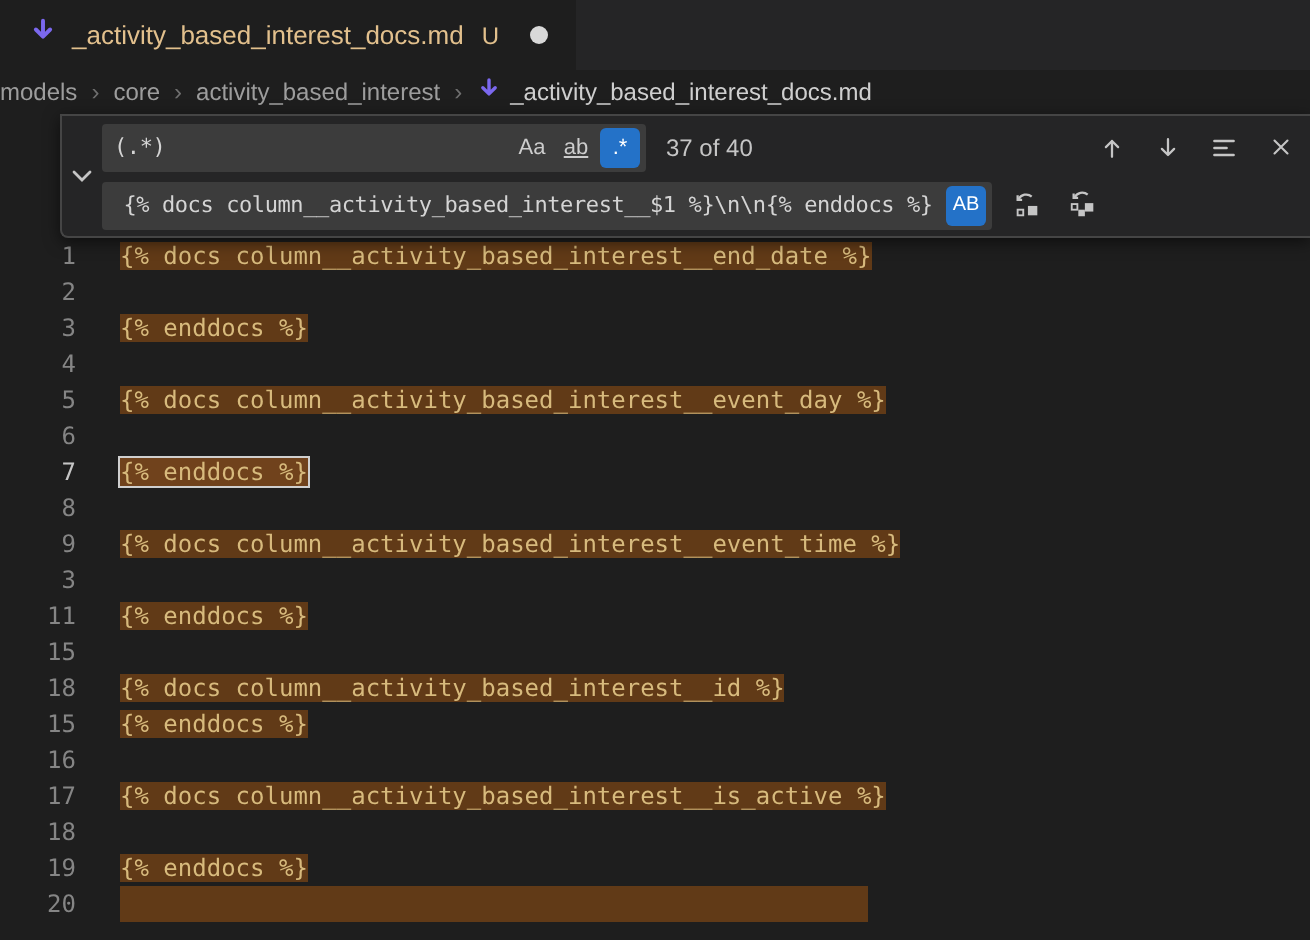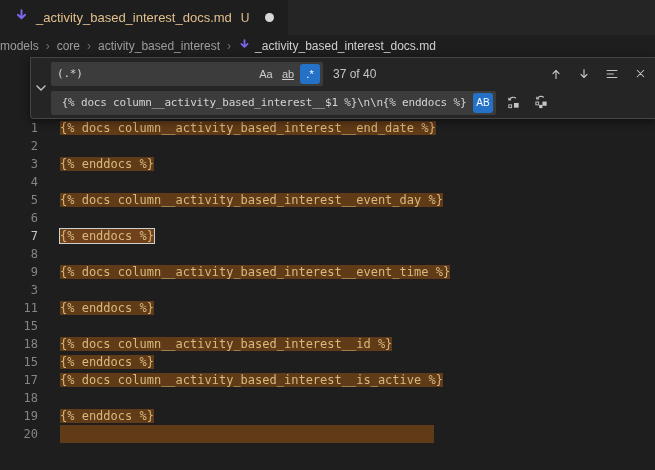--- a/index.html
+++ b/index.html
@@ -229,20 +229,24 @@
     </div>
     <div class="line">
       <div class="ln">18</div>
       <div class="ltext"><span class="match">{% docs column__activity_based_interest__id %}</span></div>
     </div>
     <div class="line">
       <div class="ln">15</div>
       <div class="ltext"><span class="match">{% enddocs %}</span></div>
     </div>
     <div class="line">
+      <div class="ln">16</div>
+      <div class="ltext"></div>
+    </div>
+    <div class="line">
       <div class="ln">17</div>
       <div class="ltext"><span class="match">{% docs column__activity_based_interest__is_active %}</span></div>
     </div>
     <div class="line">
       <div class="ln">18</div>
       <div class="ltext"></div>
     </div>
     <div class="line">
       <div class="ln">19</div>
       <div class="ltext"><span class="match">{% enddocs %}</span></div>

